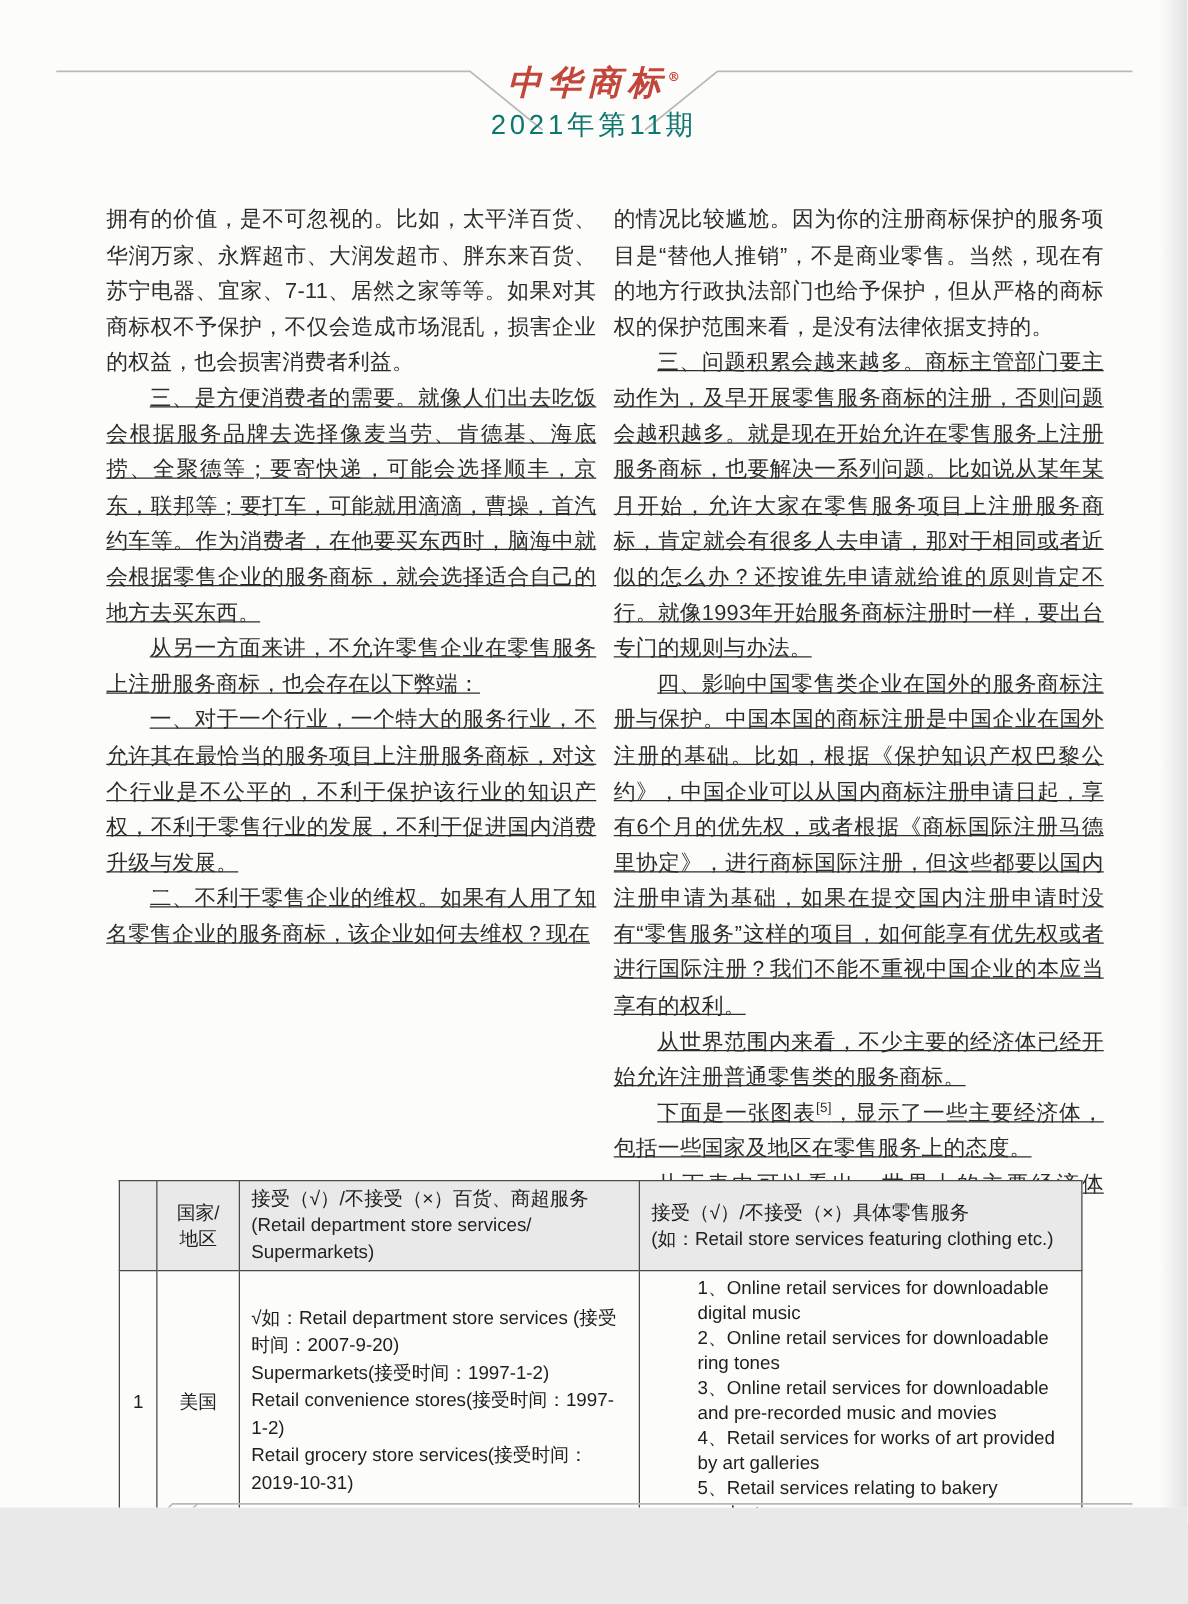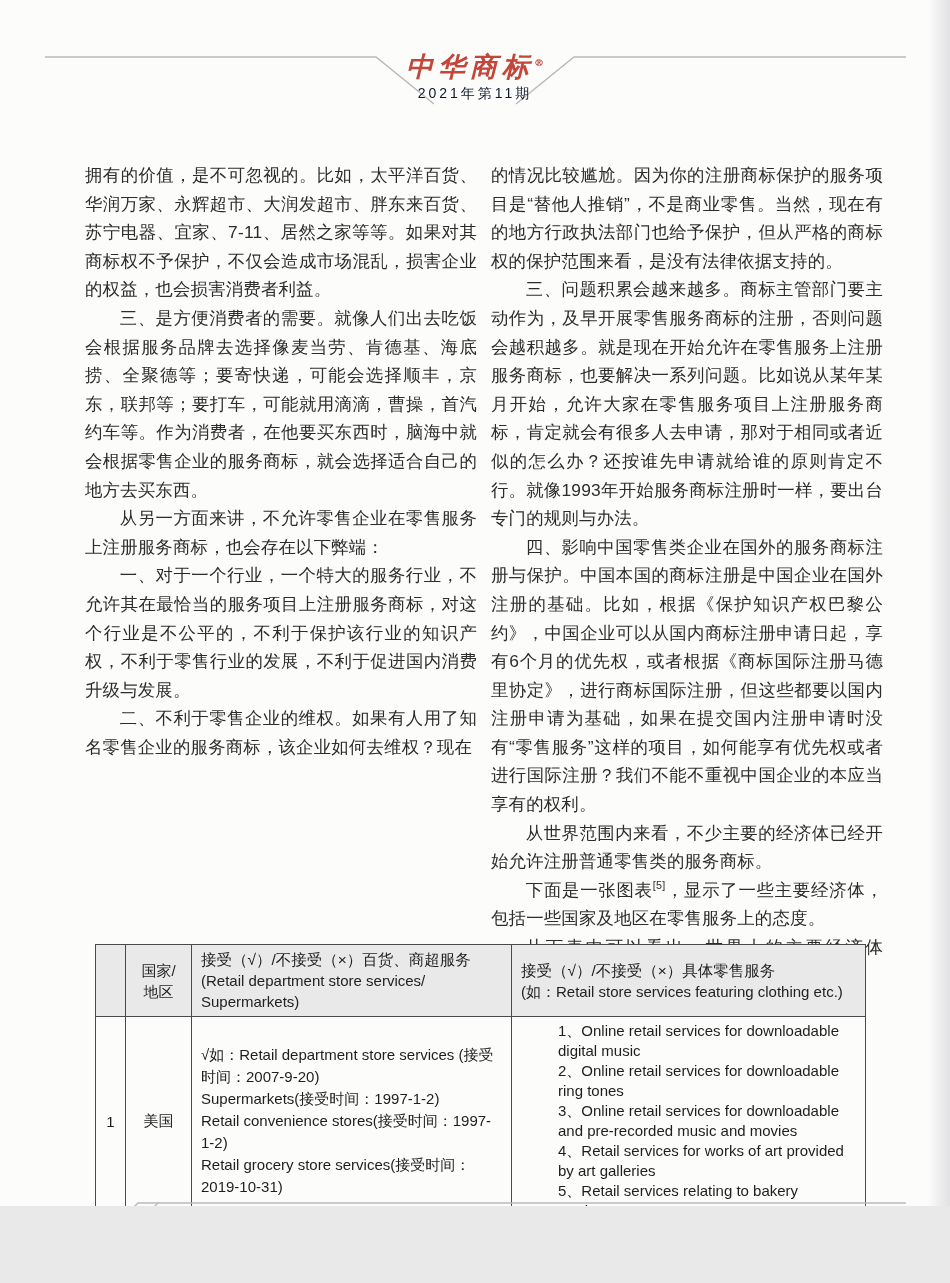--- a/index.html
+++ b/index.html
@@ -22,32 +22,32 @@
   .masthead{
     position:absolute;left:0;top:48px;width:950px;text-align:center;
   }
   .logo{
     font-family:"DejaVu Serif","Liberation Serif",serif;
     font-style:italic;font-weight:bold;
     font-size:27px;letter-spacing:5px;color:#c2463a;line-height:30px;
   }
   .logo sup{font-size:10px;letter-spacing:0;}
   .issue{
-    margin-top:3px;font-size:14px;letter-spacing:3px;color:#0f172a;
+    margin-top:3px;font-size:22px;letter-spacing:3px;color:#0f766e;
   }
   
   .col{
     position:absolute;top:161px;width:392px;
     font-size:17.4px;line-height:28.6px;color:#2c2c2c;
     text-align:justify;letter-spacing:0.2px;
   }
   .col-left{left:85px;}
   .col-right{left:491px;}
   .para{margin:0;}
-  .para.indent{text-indent:2em;}
+  .para.indent{text-indent:2em;text-decoration:underline;}
   .para.spread{text-align-last:justify;}
   .para sup{font-size:0.62em;line-height:0;vertical-align:super;}
   
   .retail-table{
     position:absolute;left:95px;top:944px;width:770px;
     border-collapse:collapse;table-layout:fixed;
     font-size:15px;color:#1e1e1e;background:#fcfcfb;
   }
   .retail-table col.c1{width:30px;}
   .retail-table col.c2{width:66px;}

